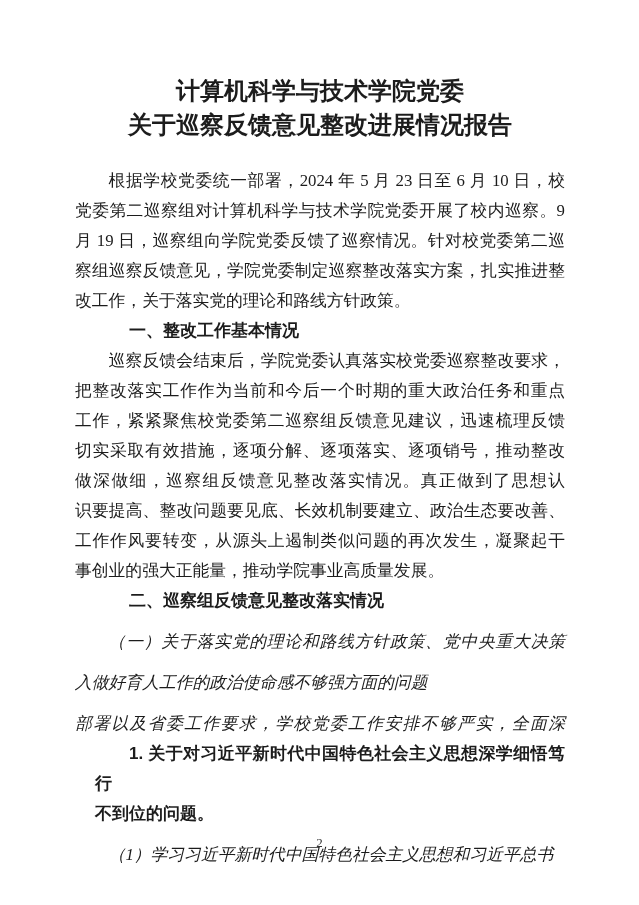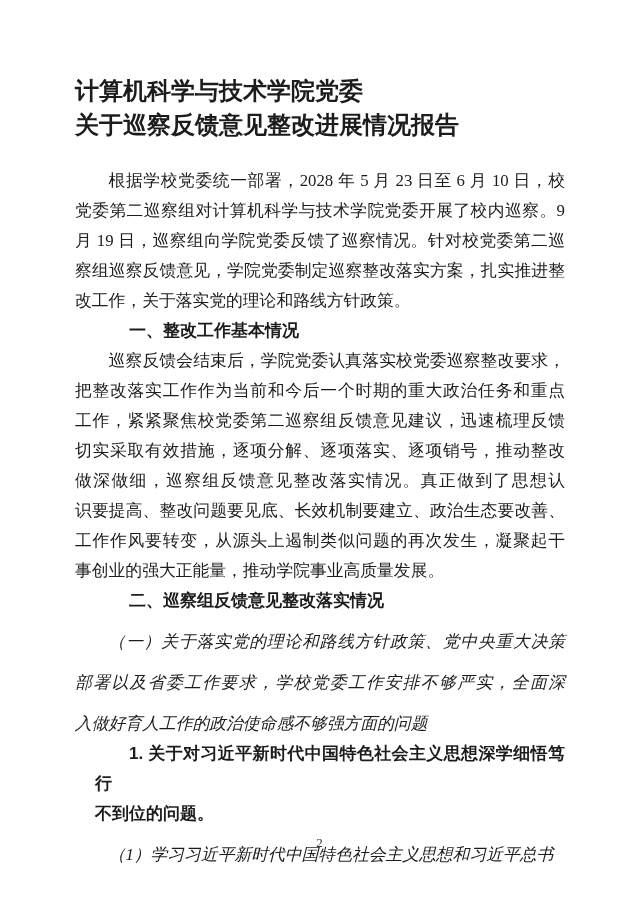--- a/index.html
+++ b/index.html
@@ -13,20 +13,21 @@
     height: 905px;
     margin: 0 auto;
     background: #ffffff;
     box-sizing: border-box;
     padding: 74px 74px 0 75px;
     font-family: "Liberation Serif", "DejaVu Serif", serif;
     color: #1c1c1c;
     overflow: hidden;
   }
   .doc-title {
+    text-align: center;
     font-weight: 700;
     font-size: 24px;
     line-height: 34px;
   }
   .doc-body {
     margin-top: 24px;
   }
   .line {
     font-size: 16.8px;
     line-height: 30px;
@@ -62,36 +63,36 @@
 </style>
 </head>
 <body>
 
 <div class="page">
   <div class="doc-title">
     <div class="title-line">计算机科学与技术学院党委</div>
     <div class="title-line">关于巡察反馈意见整改进展情况报告</div>
   </div>
   <div class="doc-body" id="doc-body">
-      <div class="line body first">根据学校党委统一部署，2028 年 5 月 23 日至 6 月 10 日，校</div>
+      <div class="line body first">根据学校党委统一部署，2024 年 5 月 23 日至 6 月 10 日，校</div>
       <div class="line body">党委第二巡察组对计算机科学与技术学院党委开展了校内巡察。9</div>
       <div class="line body">月 19 日，巡察组向学院党委反馈了巡察情况。针对校党委第二巡</div>
       <div class="line body">察组巡察反馈意见，学院党委制定巡察整改落实方案，扎实推进整</div>
       <div class="line body last">改工作，关于落实党的理论和路线方针政策。</div>
       <div class="line heading first last">一、整改工作基本情况</div>
       <div class="line body first">巡察反馈会结束后，学院党委认真落实校党委巡察整改要求，</div>
       <div class="line body">把整改落实工作作为当前和今后一个时期的重大政治任务和重点</div>
       <div class="line body">工作，紧紧聚焦校党委第二巡察组反馈意见建议，迅速梳理反馈</div>
       <div class="line body">切实采取有效措施，逐项分解、逐项落实、逐项销号，推动整改</div>
       <div class="line body">做深做细，巡察组反馈意见整改落实情况。真正做到了思想认</div>
       <div class="line body">识要提高、整改问题要见底、长效机制要建立、政治生态要改善、</div>
       <div class="line body">工作作风要转变，从源头上遏制类似问题的再次发生，凝聚起干</div>
       <div class="line body last">事创业的强大正能量，推动学院事业高质量发展。</div>
       <div class="line heading first last">二、巡察组反馈意见整改落实情况</div>
       <div class="line kaiti first">（一）关于落实党的理论和路线方针政策、党中央重大决策</div>
+      <div class="line kaiti last">入做好育人工作的政治使命感不够强方面的问题</div>
       <div class="line kaiti">部署以及省委工作要求，学校党委工作安排不够严实，全面深</div>
-      <div class="line kaiti last">入做好育人工作的政治使命感不够强方面的问题</div>
       <div class="line bold first">1. 关于对习近平新时代中国特色社会主义思想深学细悟笃行</div>
       <div class="line bold last">不到位的问题。</div>
       <div class="line kaiti first last">（1）学习习近平新时代中国特色社会主义思想和习近平总书</div>
     </div>
   <div class="page-number">2</div>
 </div>
 
 </body></html>

